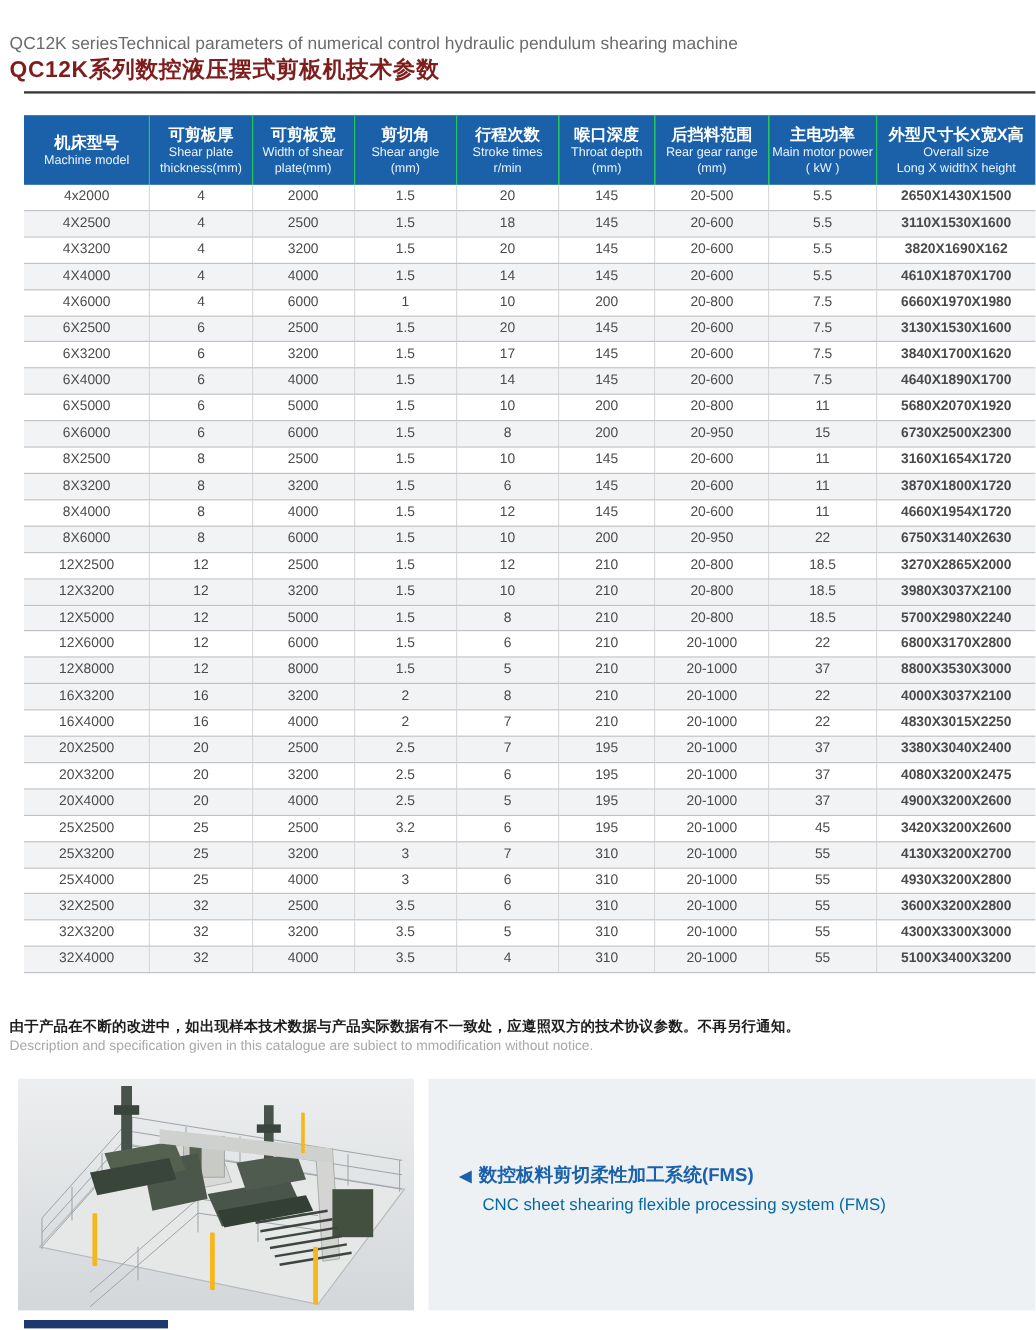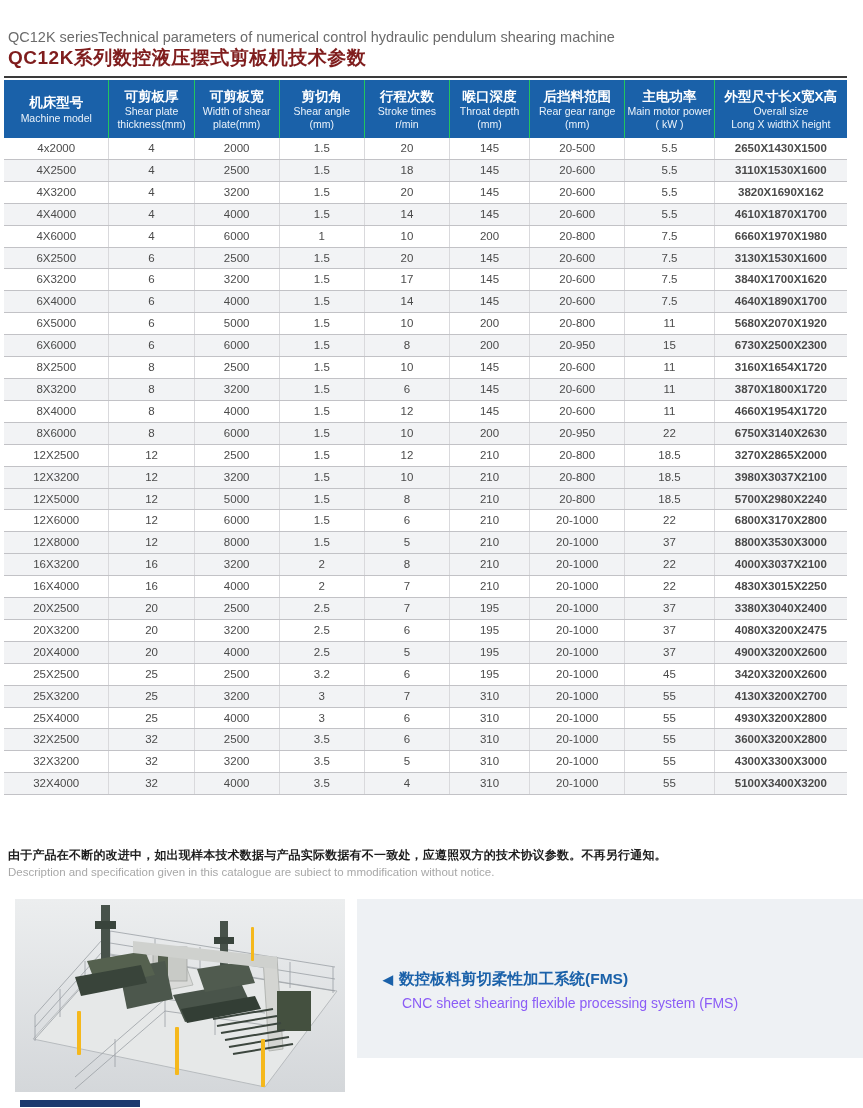--- a/index.html
+++ b/index.html
@@ -9,22 +9,22 @@
   }
   .page-title {
     position:absolute; left:8px; top:3px;
     font-size:19px; font-weight:bold; color:#7f1d1d; letter-spacing:0.5px;margin-top:42px;
   }
   .page-subtitle {
     position:absolute; left:8px; top:29px;
     font-size:14.5px; color:#6b6b6b;
   }
   .table-wrap {
-    position:absolute; left:4px; top:76px; width:843px;
-    border-top:2px solid #3a3a3a; padding-top:2px;
+    position:absolute; left:20px; top:76px; width:843px;
+    border-top:2px solid #3a3a3a; padding-top:18px;
   }
   table { width:100%; border-collapse:collapse; table-layout:fixed; }
   thead th {
     background:#1a61a9; color:#ffffff; vertical-align:middle;
     padding:5px 1px; height:48px; border-left:1px solid #22c55e;
   }
   thead th:first-child { border-left:none; }
   th .h-cn { font-size:13.5px; font-weight:bold; line-height:1.3; }
   th .h-en { font-size:10.5px; font-weight:normal; line-height:1.18; color:#eaf2fa; }
   tbody td {
@@ -43,31 +43,31 @@
   .note-en {
     position:absolute; left:8px; top:866px;
     font-size:11.5px; color:#a8a8a8;
   }
   .photo {
     position:absolute; left:15px; top:899px; width:330px; height:193px;
     background:#dfe1e3; overflow:hidden;
   }
   .photo svg { display:block; }
   .fms-panel {
-    position:absolute; left:357px; top:899px; width:506px; height:159px;
+    position:absolute; left:357px; top:899px; width:506px; height:193px;
     background:#eef1f4;
   }
   .fms-title {
     position:absolute; left:26px; top:70px;
     color:#1a61a9; font-weight:bold; font-size:15.5px;
   }
   .fms-title .tri { font-size:13px; margin-right:6px; }
   .fms-sub {
     position:absolute; left:45px; top:96px;
-    color:#8b5cf6; font-size:14px;
+    color:#0369a1; font-size:14px;
   }
   .bottom-bar {
     position:absolute; left:20px; top:1100px; width:120px; height:7px;
     background:#1d3a6e;
   }
 </style>
 </head>
 <body>
 
 <div class="page-title">QC12K系列数控液压摆式剪板机技术参数</div>

